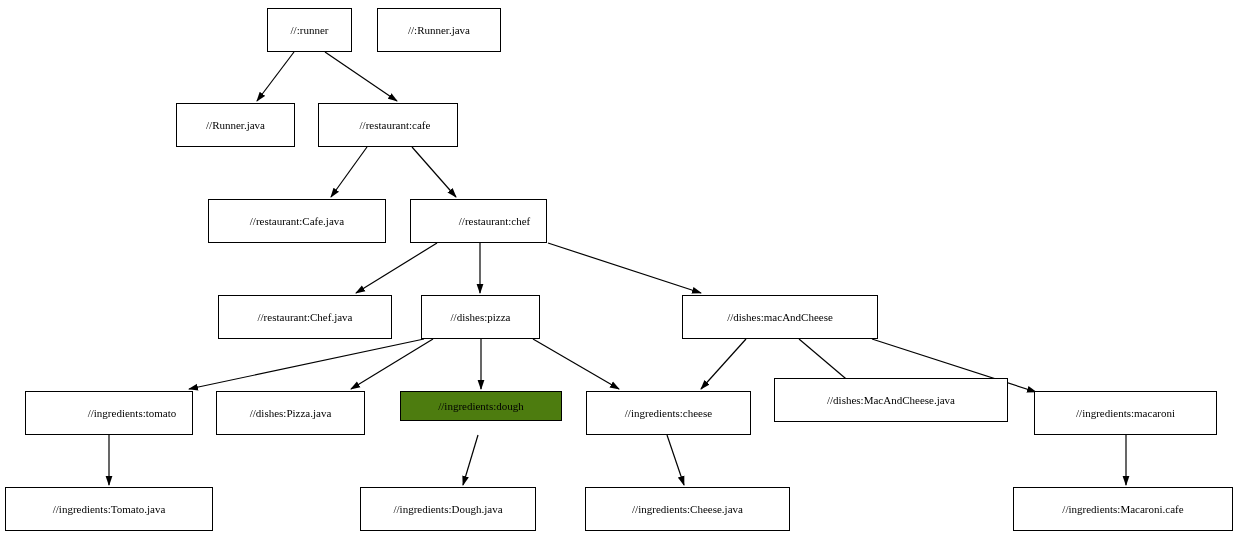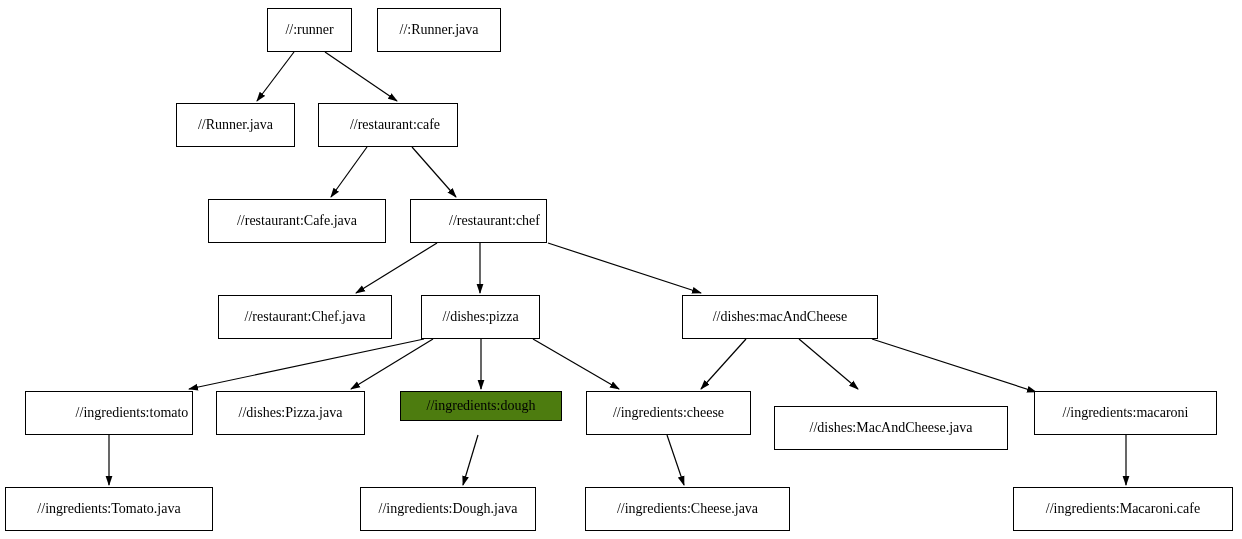--- a/index.html
+++ b/index.html
@@ -24,21 +24,21 @@
   }
   .node {
     position: absolute;
     box-sizing: border-box;
     background: #ffffff;
     border: 1px solid #000000;
     color: #000000;
     display: flex;
     align-items: center;
     justify-content: center;
-    font-size: 14px;
+    font-size: 11px;
     line-height: 1;
     white-space: nowrap;
     text-align: center;
   }
 </style>
 </head>
 <body>
 
 <div id="canvas">
   <svg id="edges" viewBox="0 0 1242 539" xmlns="http://www.w3.org/2000/svg">
@@ -75,20 +75,20 @@
       <div class="node" style="left: 318px; top: 103px; width: 140px; height: 44px; background: rgb(255, 255, 255); border-color: rgb(0, 0, 0); color: rgb(0, 0, 0); padding-left: 14px;">//restaurant:cafe</div>
       <div class="node" style="left: 208px; top: 199px; width: 178px; height: 44px; background: rgb(255, 255, 255); border-color: rgb(0, 0, 0); color: rgb(0, 0, 0);">//restaurant:Cafe.java</div>
       <div class="node" style="left: 410px; top: 199px; width: 137px; height: 44px; background: rgb(255, 255, 255); border-color: rgb(0, 0, 0); color: rgb(0, 0, 0); padding-left: 32px;">//restaurant:chef</div>
       <div class="node" style="left: 218px; top: 295px; width: 174px; height: 44px; background: rgb(255, 255, 255); border-color: rgb(0, 0, 0); color: rgb(0, 0, 0);">//restaurant:Chef.java</div>
       <div class="node" style="left: 421px; top: 295px; width: 119px; height: 44px; background: rgb(255, 255, 255); border-color: rgb(0, 0, 0); color: rgb(0, 0, 0);">//dishes:pizza</div>
       <div class="node" style="left: 682px; top: 295px; width: 196px; height: 44px; background: rgb(255, 255, 255); border-color: rgb(0, 0, 0); color: rgb(0, 0, 0); text-align: right;">//dishes:macAndCheese</div>
       <div class="node" style="left: 25px; top: 391px; width: 168px; height: 44px; background: rgb(255, 255, 255); border-color: rgb(0, 0, 0); color: rgb(0, 0, 0); padding-left: 46px;">//ingredients:tomato</div>
       <div class="node" style="left: 216px; top: 391px; width: 149px; height: 44px; background: rgb(255, 255, 255); border-color: rgb(0, 0, 0); color: rgb(0, 0, 0);">//dishes:Pizza.java</div>
       <div class="node" style="left: 400px; top: 391px; width: 162px; height: 30px; background: #4d7c0f; border-color: rgb(0, 0, 0); color: rgb(0, 0, 0);">//ingredients:dough</div>
       <div class="node" style="left: 586px; top: 391px; width: 165px; height: 44px; background: rgb(255, 255, 255); border-color: rgb(0, 0, 0); color: rgb(0, 0, 0);">//ingredients:cheese</div>
-      <div class="node" style="left: 774px; top: 406px; width: 234px; height: 44px; background: rgb(255, 255, 255); border-color: rgb(0, 0, 0); color: rgb(0, 0, 0);">//dishes:MacAndCheese.java</div>
+      <div class="node" style="left: 774px; top: 378px; width: 234px; height: 44px; background: rgb(255, 255, 255); border-color: rgb(0, 0, 0); color: rgb(0, 0, 0);">//dishes:MacAndCheese.java</div>
       <div class="node" style="left: 1034px; top: 391px; width: 183px; height: 44px; background: rgb(255, 255, 255); border-color: rgb(0, 0, 0); color: rgb(0, 0, 0);">//ingredients:macaroni</div>
       <div class="node" style="left: 5px; top: 487px; width: 208px; height: 44px; background: rgb(255, 255, 255); border-color: rgb(0, 0, 0); color: rgb(0, 0, 0);">//ingredients:Tomato.java</div>
       <div class="node" style="left: 360px; top: 487px; width: 176px; height: 44px; background: rgb(255, 255, 255); border-color: rgb(0, 0, 0); color: rgb(0, 0, 0);">//ingredients:Dough.java</div>
       <div class="node" style="left: 585px; top: 487px; width: 205px; height: 44px; background: rgb(255, 255, 255); border-color: rgb(0, 0, 0); color: rgb(0, 0, 0);">//ingredients:Cheese.java</div>
       <div class="node" style="left: 1013px; top: 487px; width: 220px; height: 44px; background: rgb(255, 255, 255); border-color: rgb(0, 0, 0); color: rgb(0, 0, 0);">//ingredients:Macaroni.cafe</div>
     </div>
 </div>
 
 </body></html>

